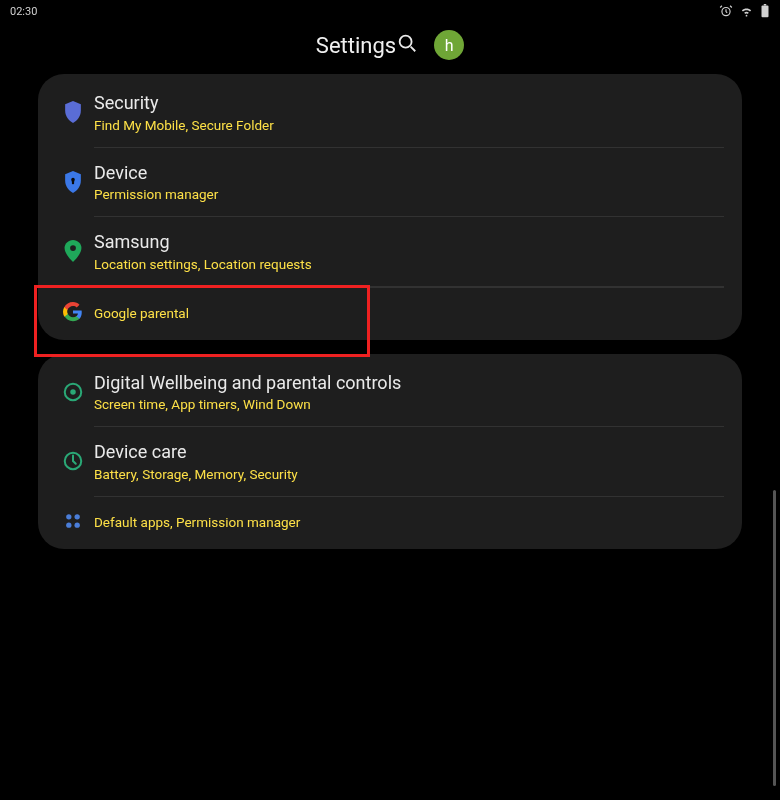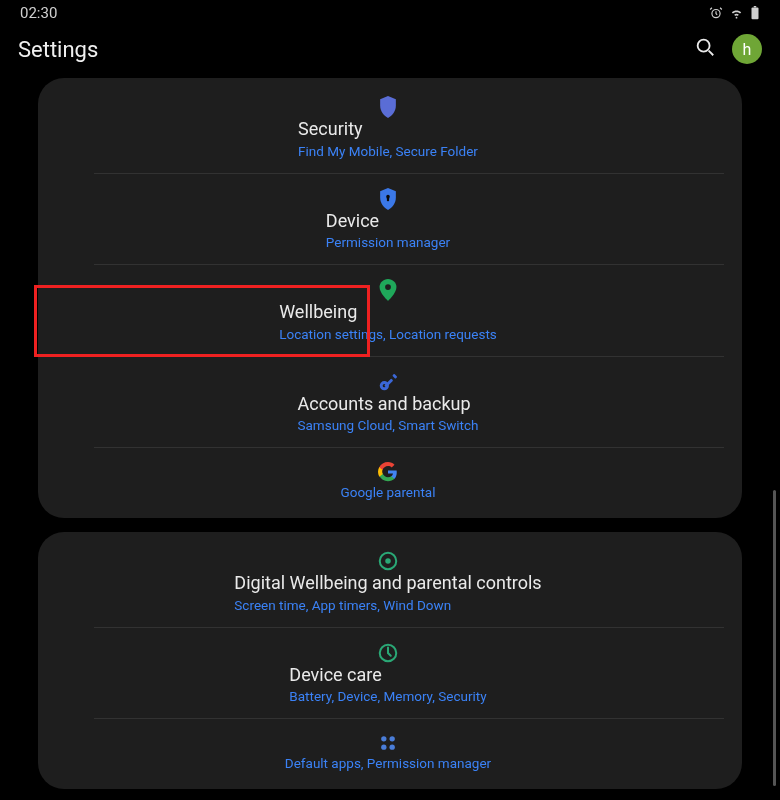--- a/index.html
+++ b/index.html
@@ -9,33 +9,33 @@
     background: #000000;
     font-family: -apple-system, BlinkMacSystemFont, "Segoe UI", Roboto, sans-serif;
     color: #ffffff;
     overflow: hidden;
     position: relative;
   }
   .status-bar {
     display: flex;
     justify-content: space-between;
     align-items: center;
-    padding: 4px 20px;
-    font-size: 15px;
+    padding: 4px 10px;
+    font-size: 11px;
     color: #d0d0d0;
   }
   .status-right {
     display: flex;
     gap: 6px;
     align-items: center;
   }
   .status-right svg { display: block; }
   .header {
     display: flex;
-    justify-content: space-between;
+    justify-content: center;
     align-items: center;
     padding: 8px 18px 14px 18px;
   }
   .header-title {
     font-size: 22px;
     font-weight: 400;
     color: #f0f0f0;
   }
   .header-actions {
     display: flex;
@@ -60,41 +60,40 @@
     background: #1e1e1e;
     border-radius: 26px;
     margin-bottom: 14px;
     padding: 4px 0;
   }
   .row {
     display: flex;
     align-items: center;
     padding: 14px 18px 14px 14px;
     cursor: pointer;
-    flex-direction: column;
   }
   .row-icon {
     width: 42px;
     display: flex;
     align-items: center;
     justify-content: center;
     flex-shrink: 0;
   }
   .row-text {
     flex: 1;
     min-width: 0;
   }
   .row-title {
     font-size: 18px;
     color: #eaeaea;
     line-height: 1.25;
   }
   .row-sub {
     font-size: 13.5px;
-    color: #3b82f6;
+    color: #fde047;
     margin-top: 2px;
   }
   .divider {
     height: 1px;
     background: #323232;
     margin-left: 56px;
     margin-right: 18px;
   }
   .highlight {
     position: absolute;
@@ -185,40 +184,26 @@
     <div class="divider"></div>
 
     <div class="row">
       <div class="row-icon">
         <svg width="18" height="22" viewBox="0 0 20 26" fill="#1fa85a">
             <path d="M10 0C4.5 0 0 4.3 0 9.6 0 17 10 26 10 26s10-9 10-16.4C20 4.3 15.5 0 10 0z"></path>
             <circle cx="10" cy="9.5" r="3.4" fill="#1e1e1e"></circle>
           </svg>
       </div>
       <div class="row-text">
-        <div class="row-title">Wellbeing</div>
+        <div class="row-title">Samsung</div>
         <div class="row-sub">Location settings, Location requests</div>
       </div>
     </div>
     <div class="divider"></div>
 
-    <div class="row" id="row-accounts">
-      <div class="row-icon">
-        <svg width="22" height="22" viewBox="0 0 24 24" fill="#3b67d8">
-            <circle cx="8" cy="16" r="5"></circle>
-            <circle cx="8" cy="16" r="1.8" fill="#1e1e1e"></circle>
-            <rect x="11" y="7" width="3.2" height="11" rx="1.2" transform="rotate(45 12 13)"></rect>
-            <rect x="17" y="3" width="5" height="3" rx="1" transform="rotate(45 18 5)"></rect>
-          </svg>
-      </div>
-      <div class="row-text">
-        <div class="row-title">Accounts and backup</div>
-        <div class="row-sub">Samsung Cloud, Smart Switch</div>
-      </div>
-    </div>
     <div class="divider"></div>
 
     <div class="row">
       <div class="row-icon">
         <svg width="20" height="20" viewBox="0 0 48 48">
             <path fill="#4285F4" d="M45 24.5c0-1.6-.1-2.8-.4-4H24v7.3h11.9c-.5 3-2.2 5.5-4.7 7.2v6h7.6C43.3 37 45 31.3 45 24.5z"></path>
             <path fill="#34A853" d="M24 46c6.3 0 11.6-2.1 15.5-5.6l-7.6-6c-2.1 1.4-4.8 2.3-7.9 2.3-6.1 0-11.2-4.1-13.1-9.6H3v6.1C6.9 41.1 14.8 46 24 46z"></path>
             <path fill="#FBBC05" d="M10.9 27.1c-.5-1.4-.8-2.9-.8-4.6s.3-3.2.8-4.6v-6.1H3C1.1 15.4 0 19.5 0 23.5s1.1 8.1 3 11.7l7.9-6.1z"></path>
             <path fill="#EA4335" d="M24 9.5c3.4 0 6.5 1.2 8.9 3.5l6.7-6.7C35.6 2.4 30.3 0 24 0 14.8 0 6.9 4.9 3 12.8l7.9 6.1C12.8 13.6 17.9 9.5 24 9.5z"></path>
           </svg>
@@ -247,21 +232,21 @@
 
     <div class="row">
       <div class="row-icon">
         <svg width="22" height="22" viewBox="0 0 24 24" fill="none" stroke="#2aa876" stroke-width="2.2">
             <circle cx="12" cy="12" r="9"></circle>
             <path d="M12 6v6l3 3" stroke-linecap="round"></path>
           </svg>
       </div>
       <div class="row-text">
         <div class="row-title">Device care</div>
-        <div class="row-sub">Battery, Device, Memory, Security</div>
+        <div class="row-sub">Battery, Storage, Memory, Security</div>
       </div>
     </div>
     <div class="divider"></div>
 
     <div class="row">
       <div class="row-icon">
         <svg width="20" height="20" viewBox="0 0 24 24" fill="#4a7dd8">
             <circle cx="7" cy="7" r="3.2"></circle>
             <circle cx="17" cy="7" r="3.2"></circle>
             <circle cx="7" cy="17" r="3.2"></circle>

